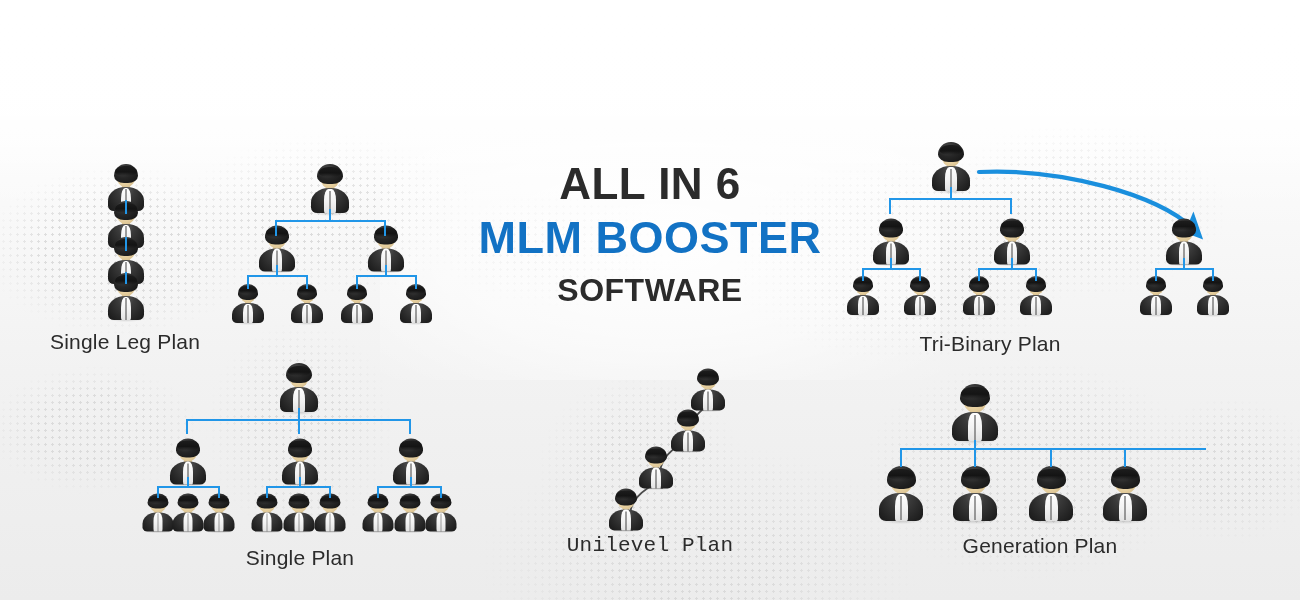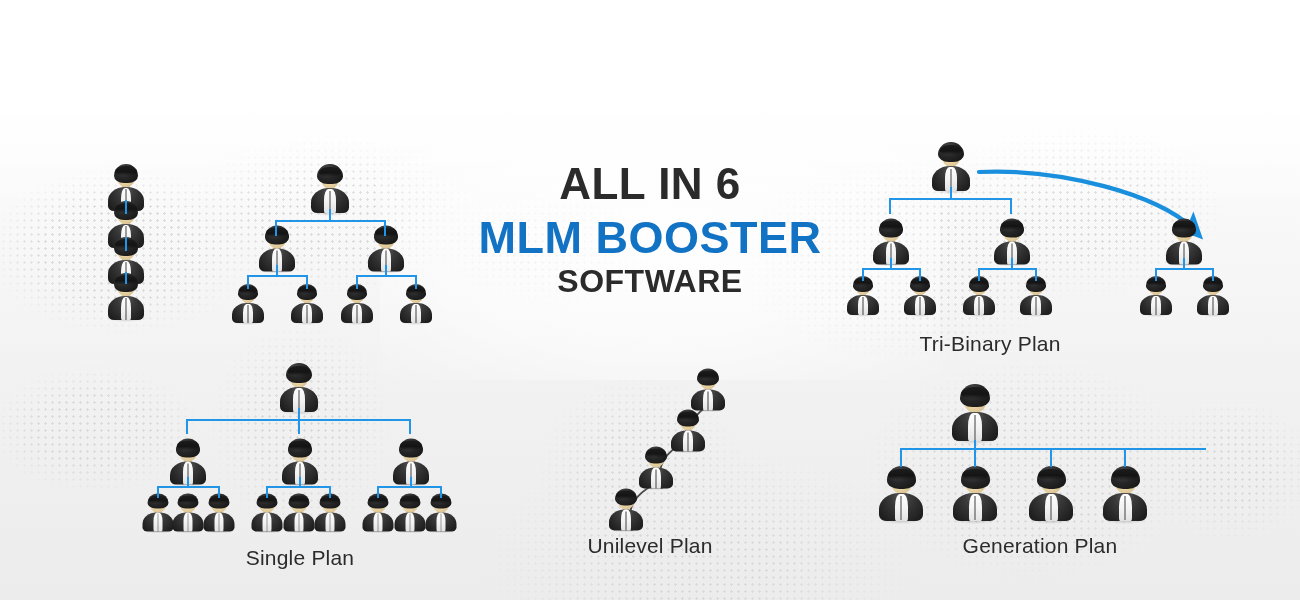--- a/index.html
+++ b/index.html
@@ -97,21 +97,21 @@
     white-space: nowrap;
   }
   .headline .l1 {
     font-size: 44px;
     color: #2b2b2b;
     margin-bottom: 9px;
   }
   .headline .l2 {
     font-size: 45px;
     color: #1272c4;
-    margin-bottom: 5px;
+    margin-bottom: 14px;
   }
   .headline .l3 {
     font-size: 32px;
     color: #2b2b2b;
   }
 
   
   .plan {
     position: absolute;
     z-index: 5;
@@ -304,20 +304,21 @@
           <div class="av-face"></div>
           <div class="av-hair"></div>
           <div class="av-fringe"></div>
           <div class="av-neck"></div>
           <div class="av-body"></div>
           <div class="av-shirt"></div>
           <div class="av-lapel"></div>
         </div>
     </div>
   </div>
+  <div class="plan-label" style="left:25px; top:330px; width:200px;">Single Leg Plan</div>
 
   <div class="plan">
 
     <div class="conn v" style="left:329px; top:209px; height:12px;"></div>
 
     <div class="conn h" style="left:275px; top:220px; width:110px;"></div>
     <div class="conn v" style="left:275px; top:220px; height:16px;"></div>
     <div class="conn v" style="left:384px; top:220px; height:16px;"></div>
 
     <div class="conn v" style="left:276px; top:265px; height:11px;"></div>
@@ -788,21 +789,21 @@
           <div class="av-face"></div>
           <div class="av-hair"></div>
           <div class="av-fringe"></div>
           <div class="av-neck"></div>
           <div class="av-body"></div>
           <div class="av-shirt"></div>
           <div class="av-lapel"></div>
         </div>
     </div>
   </div>
-  <div class="plan-label" style="left:560px; top:534px; width:180px;">Unilevel Plan</div>
+  <div class="plan-label" style="left:560px; top:534px; width:180px;font-family:Liberation Mono, monospace;">Unilevel Plan</div>
 
   <div class="plan">
 
     <div class="conn v" style="left:974px; top:440px; height:17px;"></div>
 
     <div class="conn h" style="left:900px; top:448px; width:306px;"></div>
 
     <div class="conn v" style="left:900px; top:448px; height:19px;"></div>
     <div class="conn v" style="left:974px; top:448px; height:19px;"></div>
     <div class="conn v" style="left:1050px; top:448px; height:19px;"></div>

